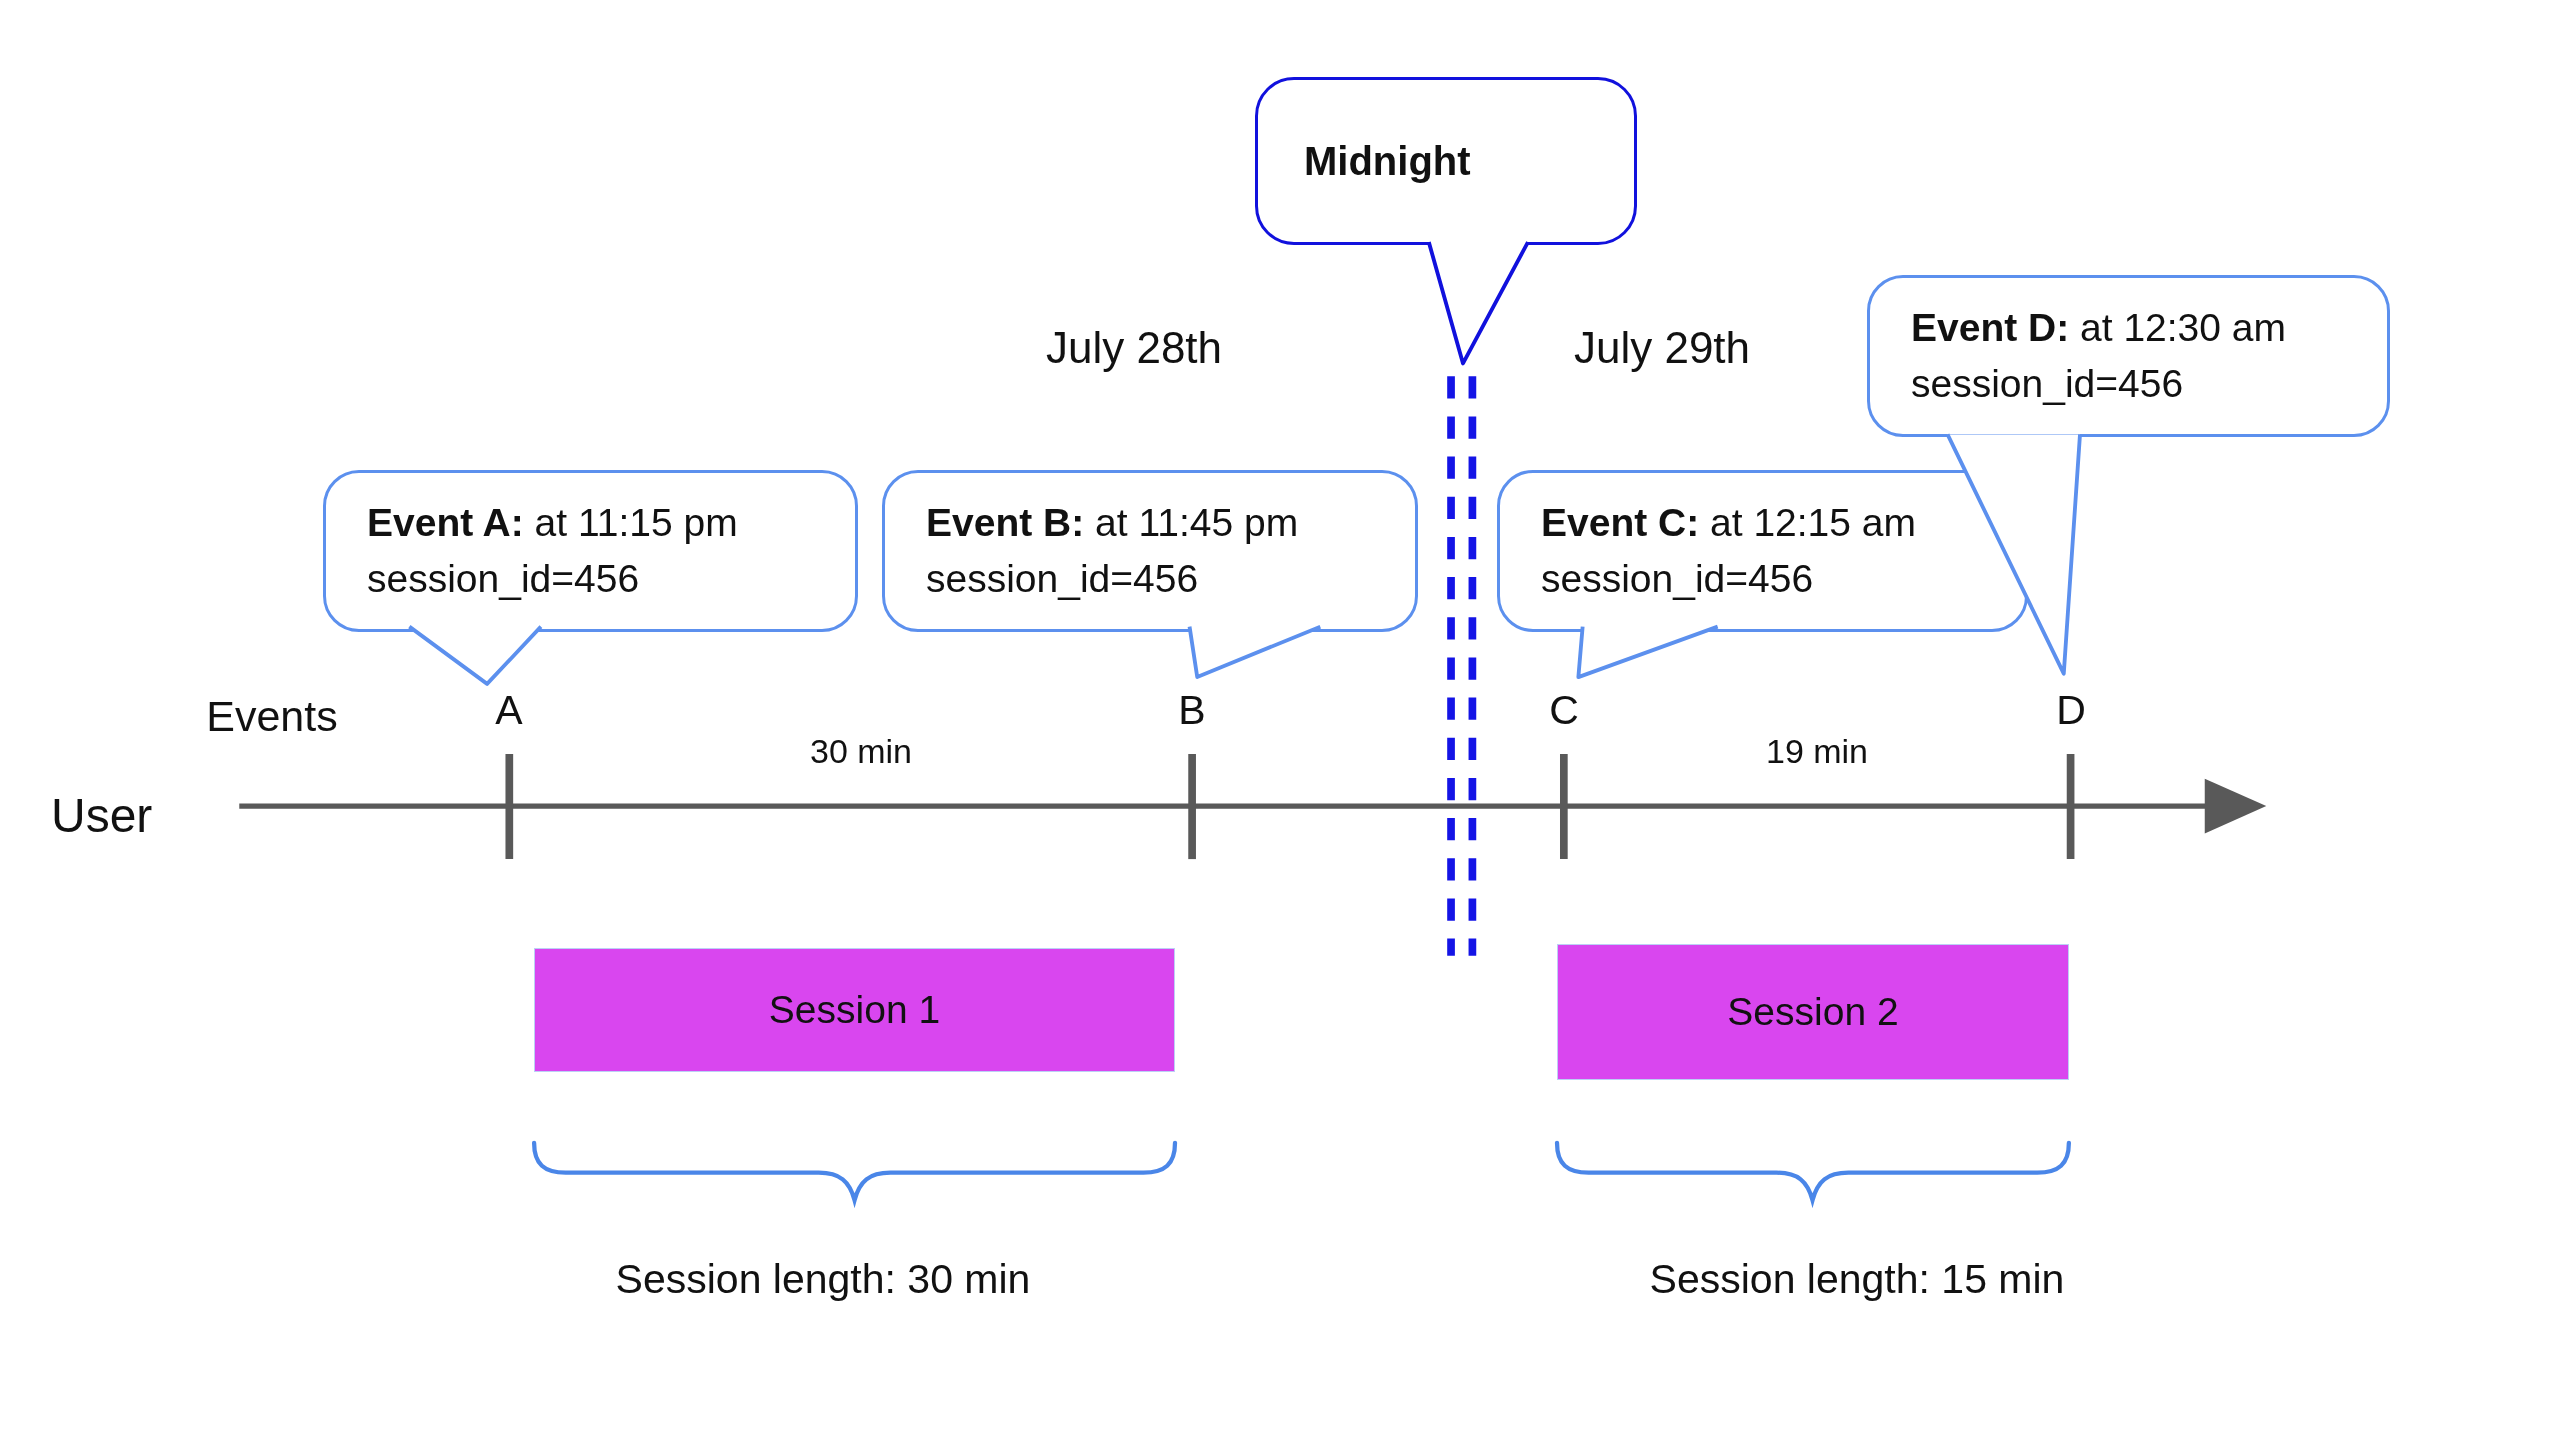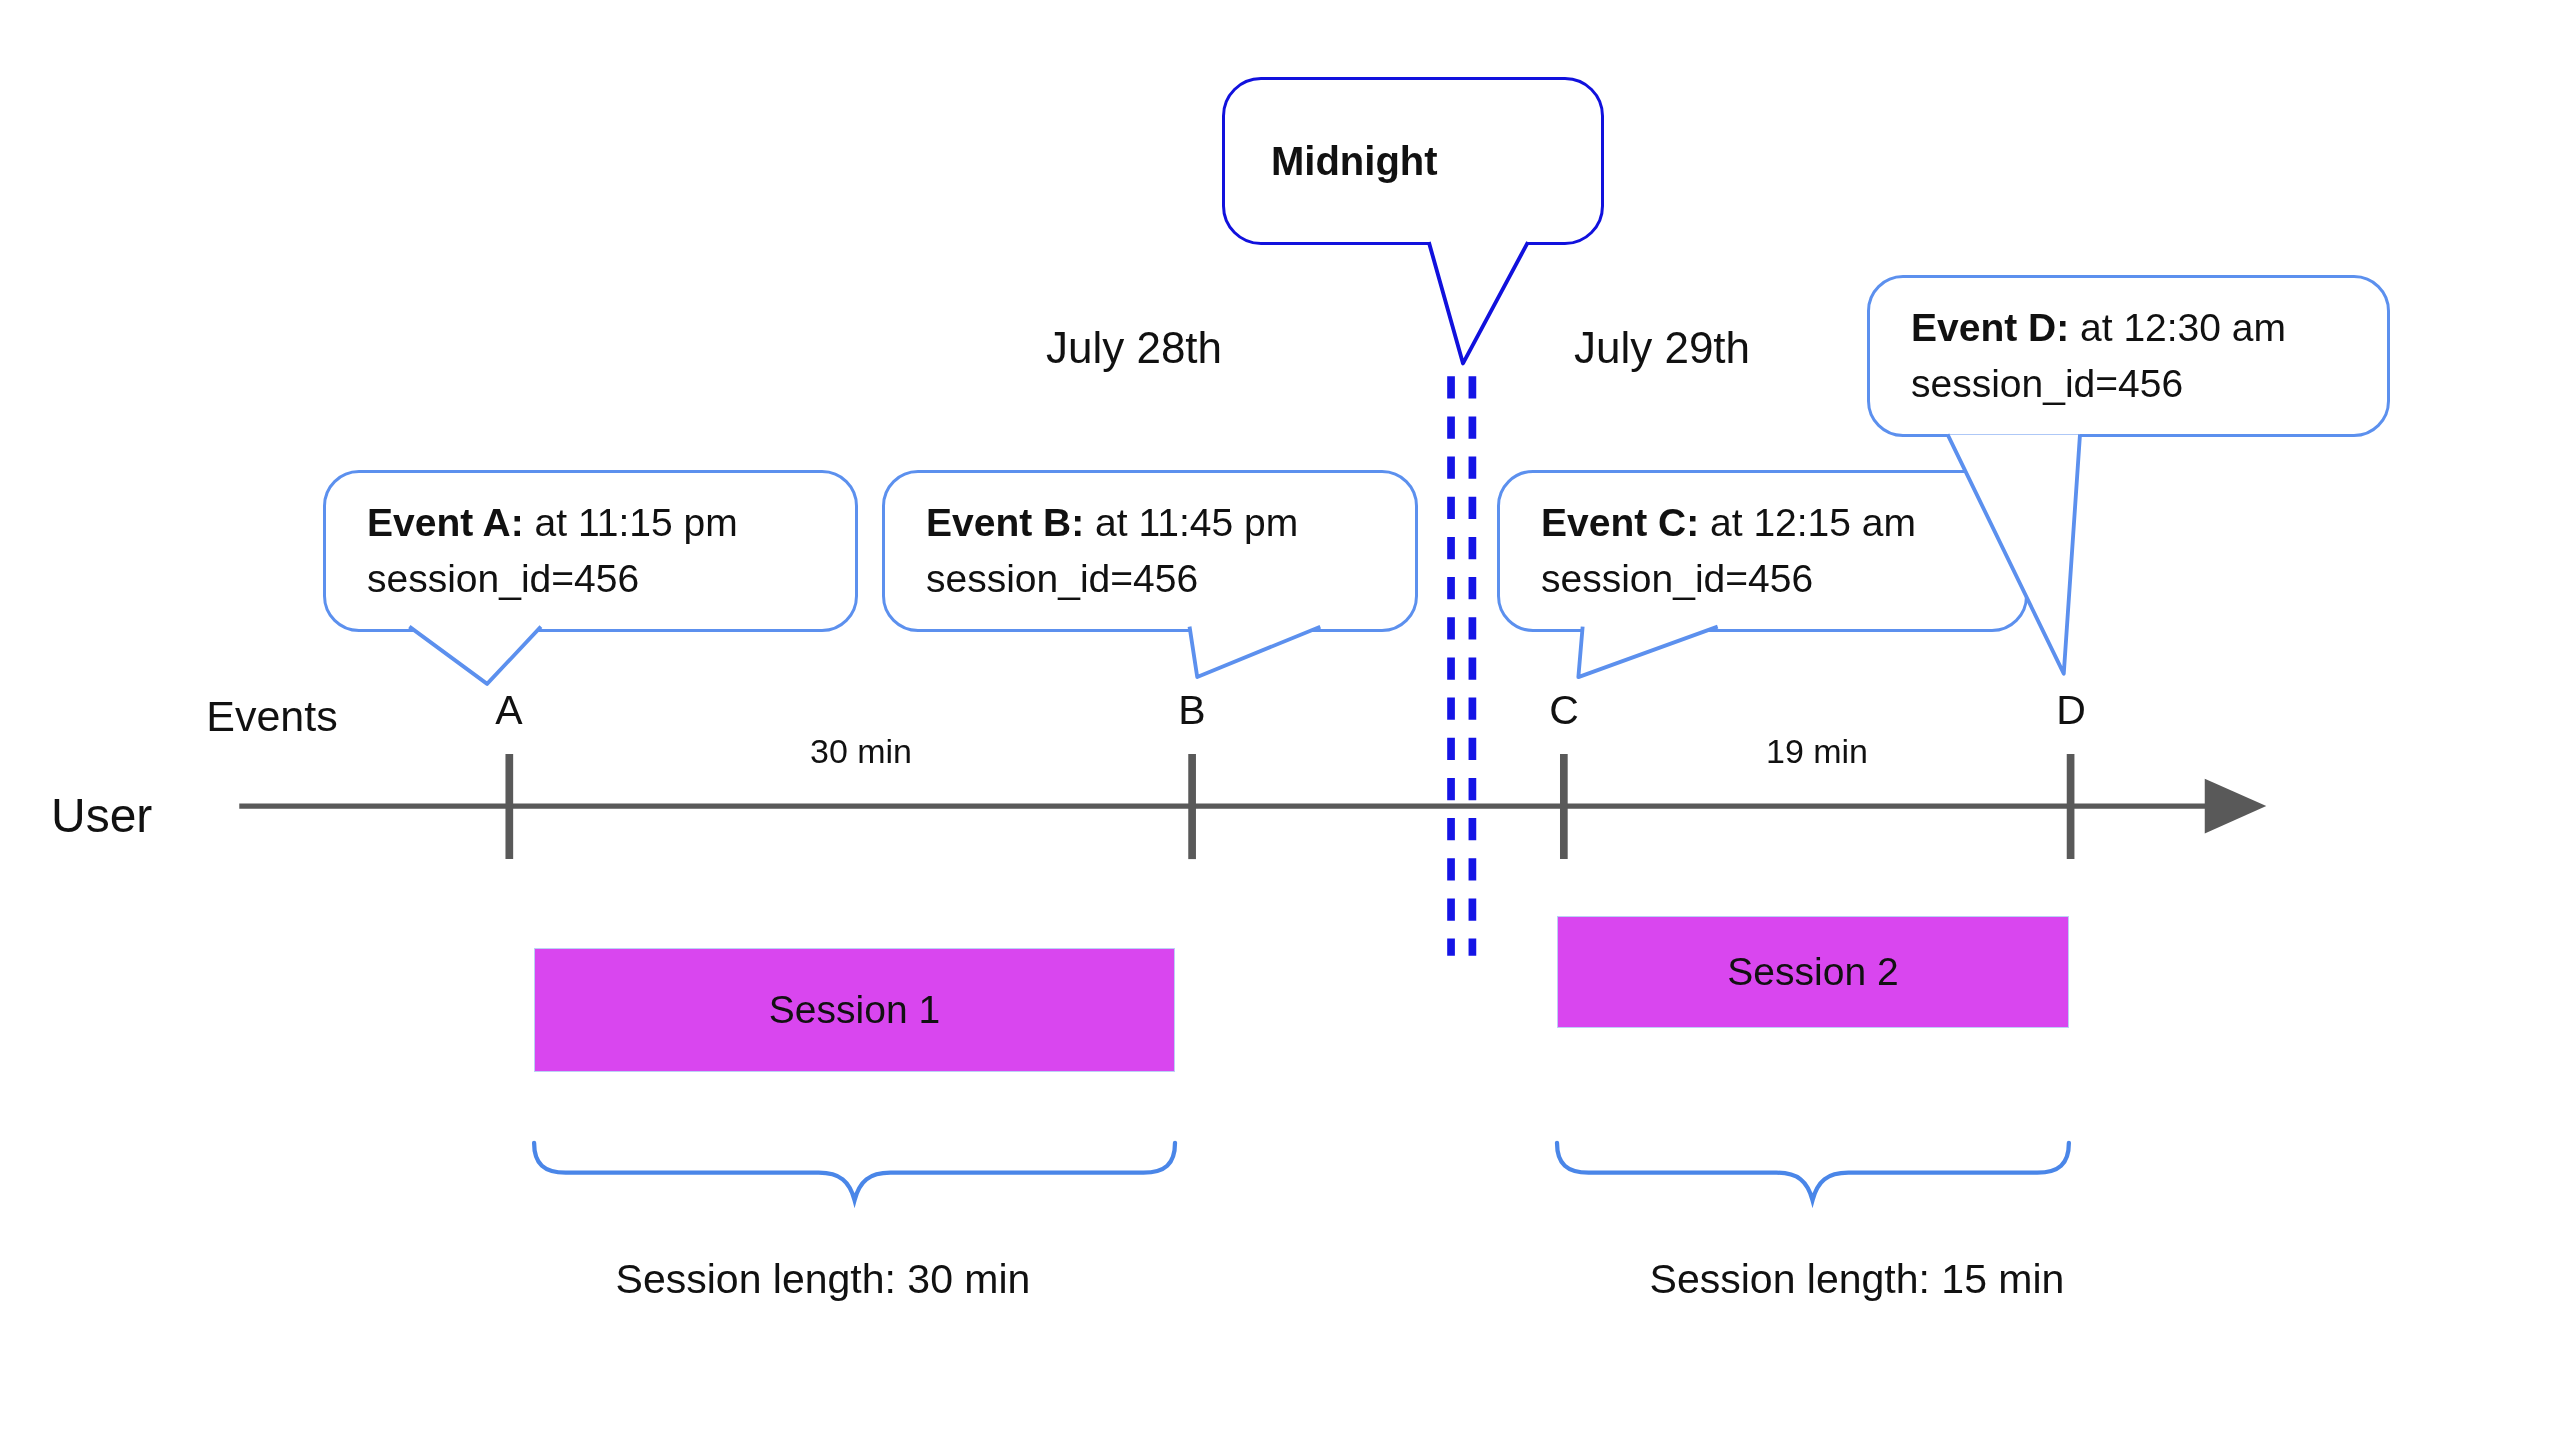--- a/index.html
+++ b/index.html
@@ -11,21 +11,21 @@
   .ctr{transform:translateX(-50%);text-align:center;}
   .callout{
     position:absolute;background:#ffffff;border:3.4px solid #5c90ee;border-radius:36px;
     box-sizing:border-box;height:162px;font-size:39px;line-height:56px;
     padding:22px 26px 0 41px;
   }
   .callout .b{font-weight:bold;}
   .midnight{
     position:absolute;background:#ffffff;border:3.4px solid #1111dd;border-radius:39px;
     box-sizing:border-box;display:flex;align-items:center;
-    font-size:40px;font-weight:bold;padding-left:46px;
+    font-size:40px;font-weight:bold;padding-left:46px;margin-left:33px;
   }
   .datelbl{font-size:44px;}
   .ticklbl{font-size:41px;}
   .minlbl{font-size:34px;}
   .sessionbox{
     position:absolute;background:#d946ef;border:1.7px solid #bcd0f5;box-sizing:border-box;
     display:flex;align-items:center;justify-content:center;font-size:39px;
   }
   .slen{font-size:41px;margin-left:45px;}
   svg.overlay{position:absolute;left:0;top:0;pointer-events:none;}
@@ -69,21 +69,21 @@
   <div class="abs ctr ticklbl" style="left:1192px;top:687px;">B</div>
   <div class="abs ctr ticklbl" style="left:1564px;top:687px;">C</div>
   <div class="abs ctr ticklbl" style="left:2071px;top:687px;">D</div>
 
   <div class="abs ctr minlbl" style="left:861px;top:732px;">30 min</div>
   <div class="abs ctr minlbl" style="left:1817px;top:732px;">19 min</div>
 
   <div class="sessionbox" style="left:534px;top:948px;width:641px;height:124px;">
     <span>Session 1</span>
   </div>
-  <div class="sessionbox" style="left:1557px;top:916px;width:512px;height:112px;">
+  <div class="sessionbox" style="left:1557px;top:944px;width:512px;height:136px;">
     <span>Session 2</span>
   </div>
 
   <div class="abs ctr slen" style="left:778px;top:1256px;">Session length: 30 min</div>
   <div class="abs ctr slen" style="left:1812px;top:1256px;">Session length: 15 min</div>
 
   <svg class="overlay" width="2550" height="1455" viewBox="0 0 2984 1702">
 
     <path d="M 479 733 L 570 800 L 633 733" fill="#ffffff" stroke="#5c90ee" stroke-width="4.5" stroke-linejoin="round"></path>
     <path d="M 1392 733 L 1401 792 L 1545 733" fill="#ffffff" stroke="#5c90ee" stroke-width="4.5" stroke-linejoin="round"></path>

